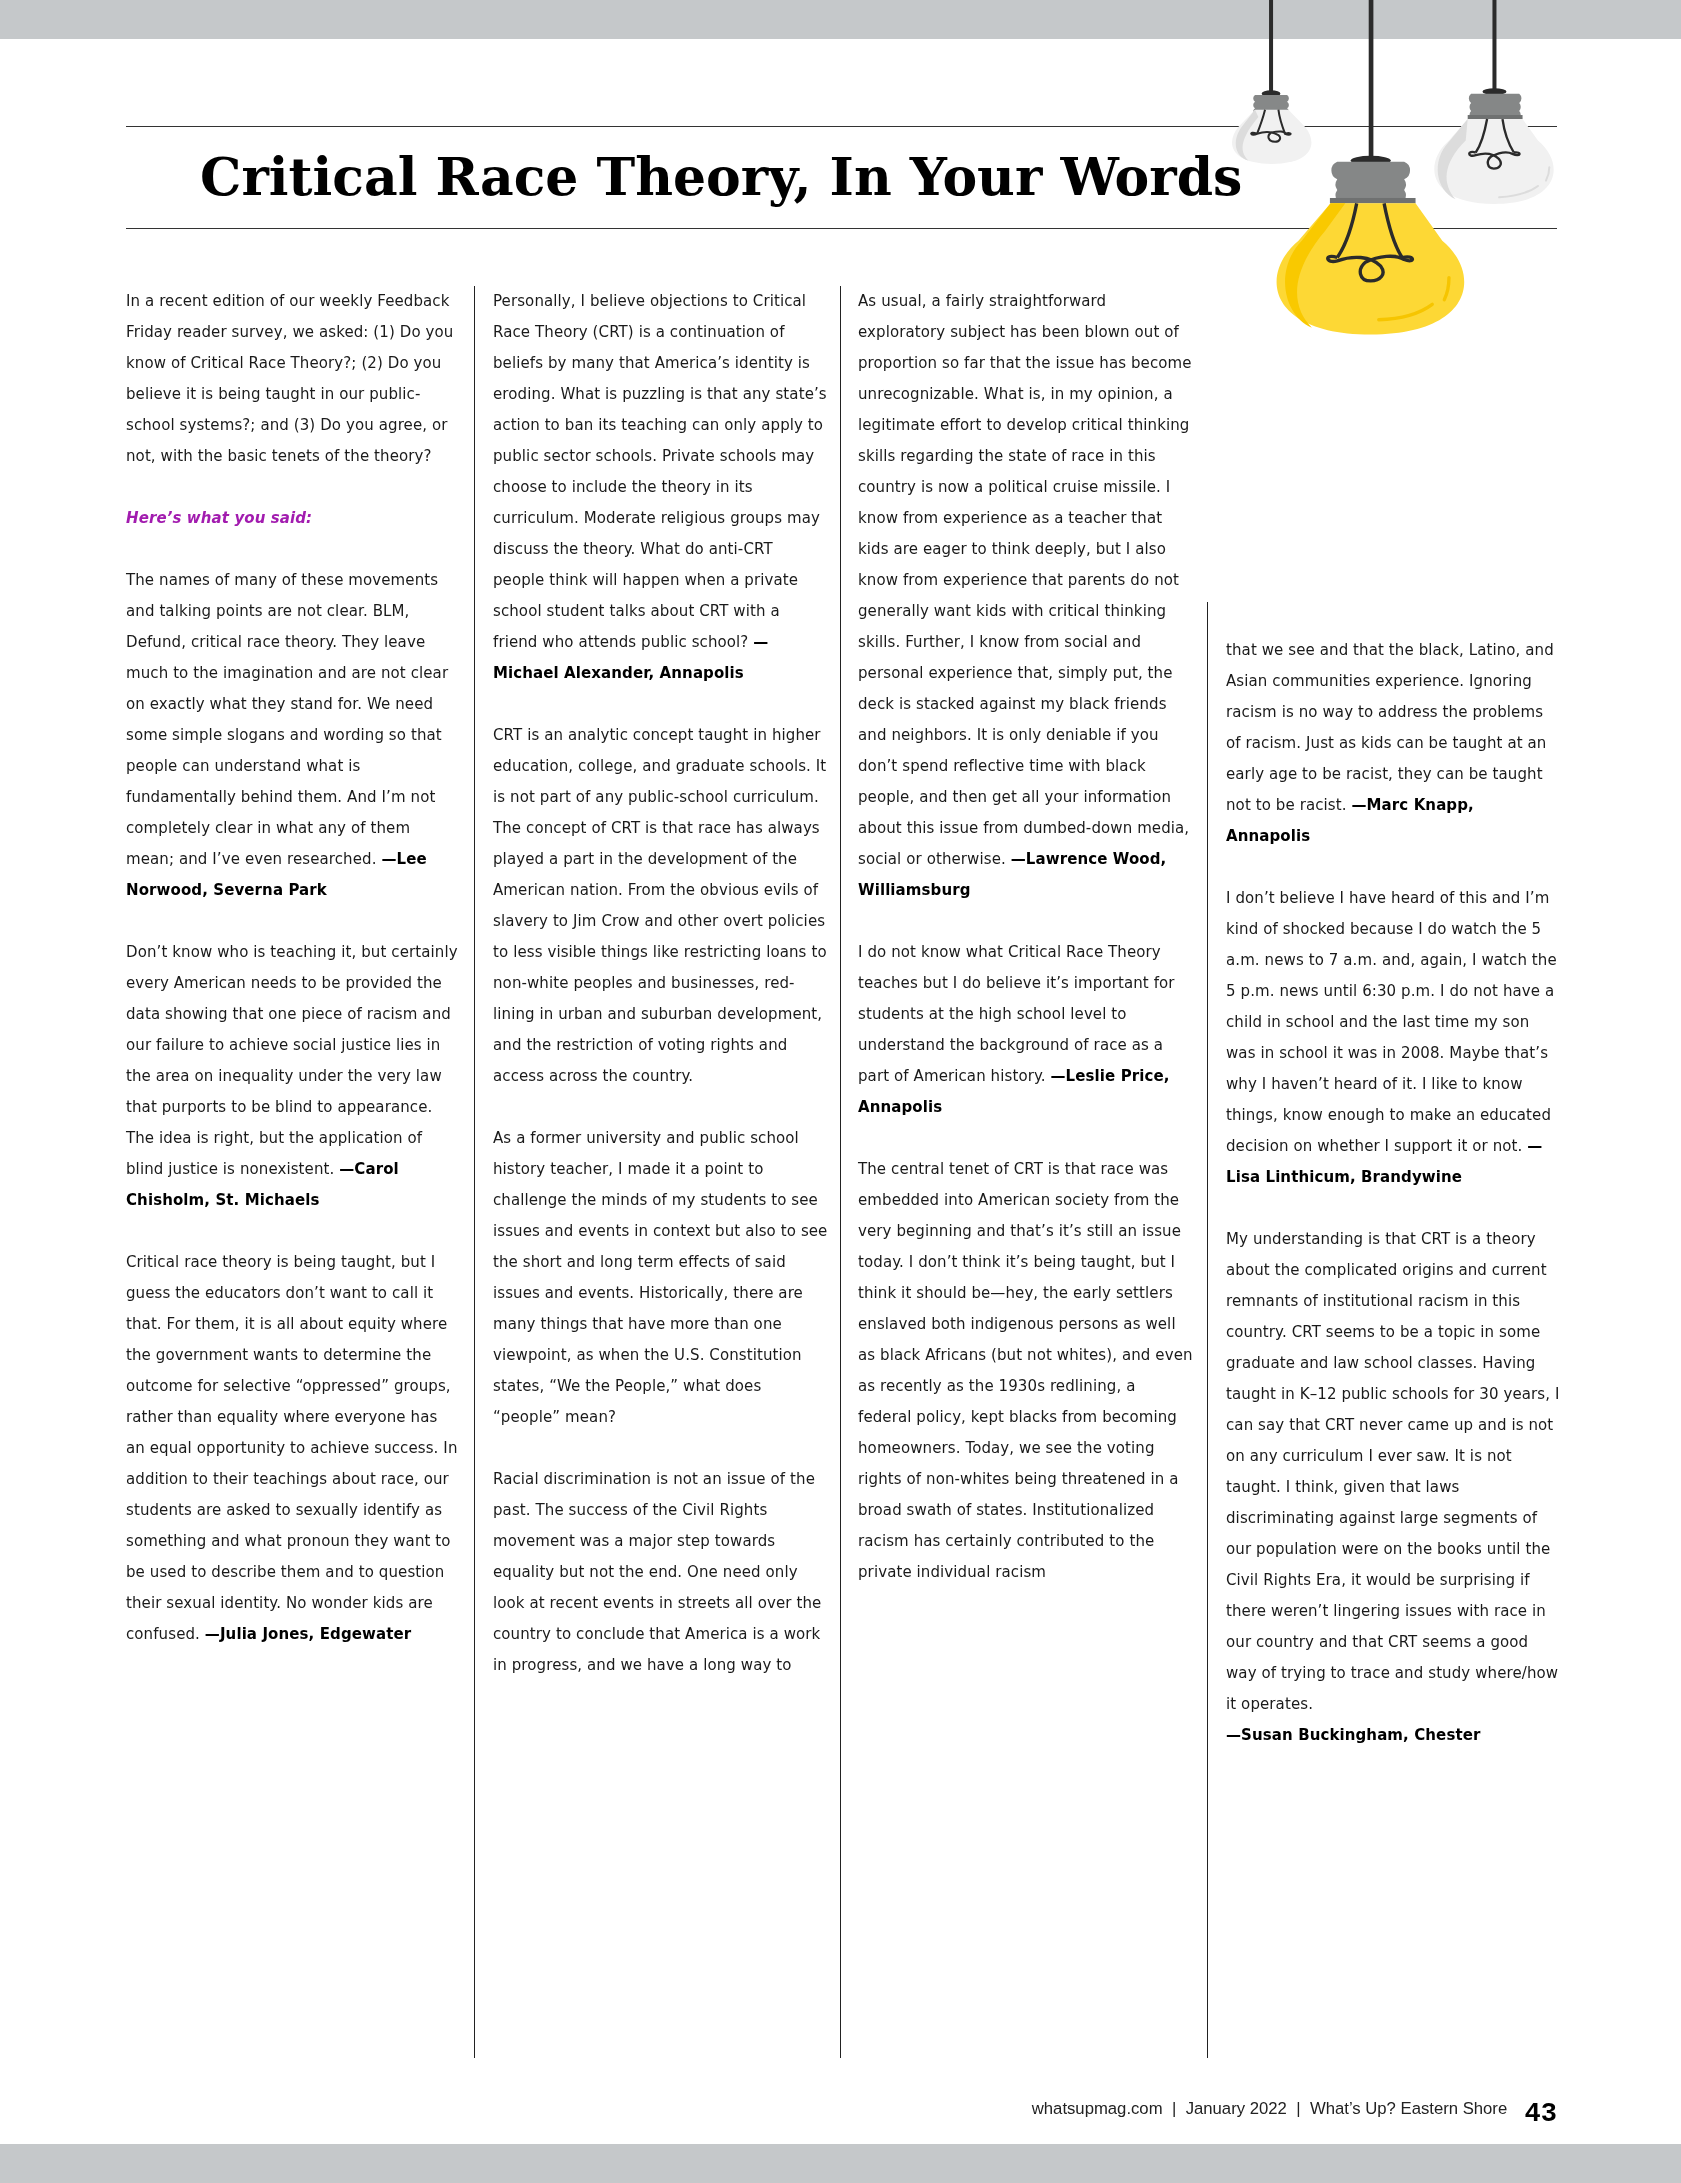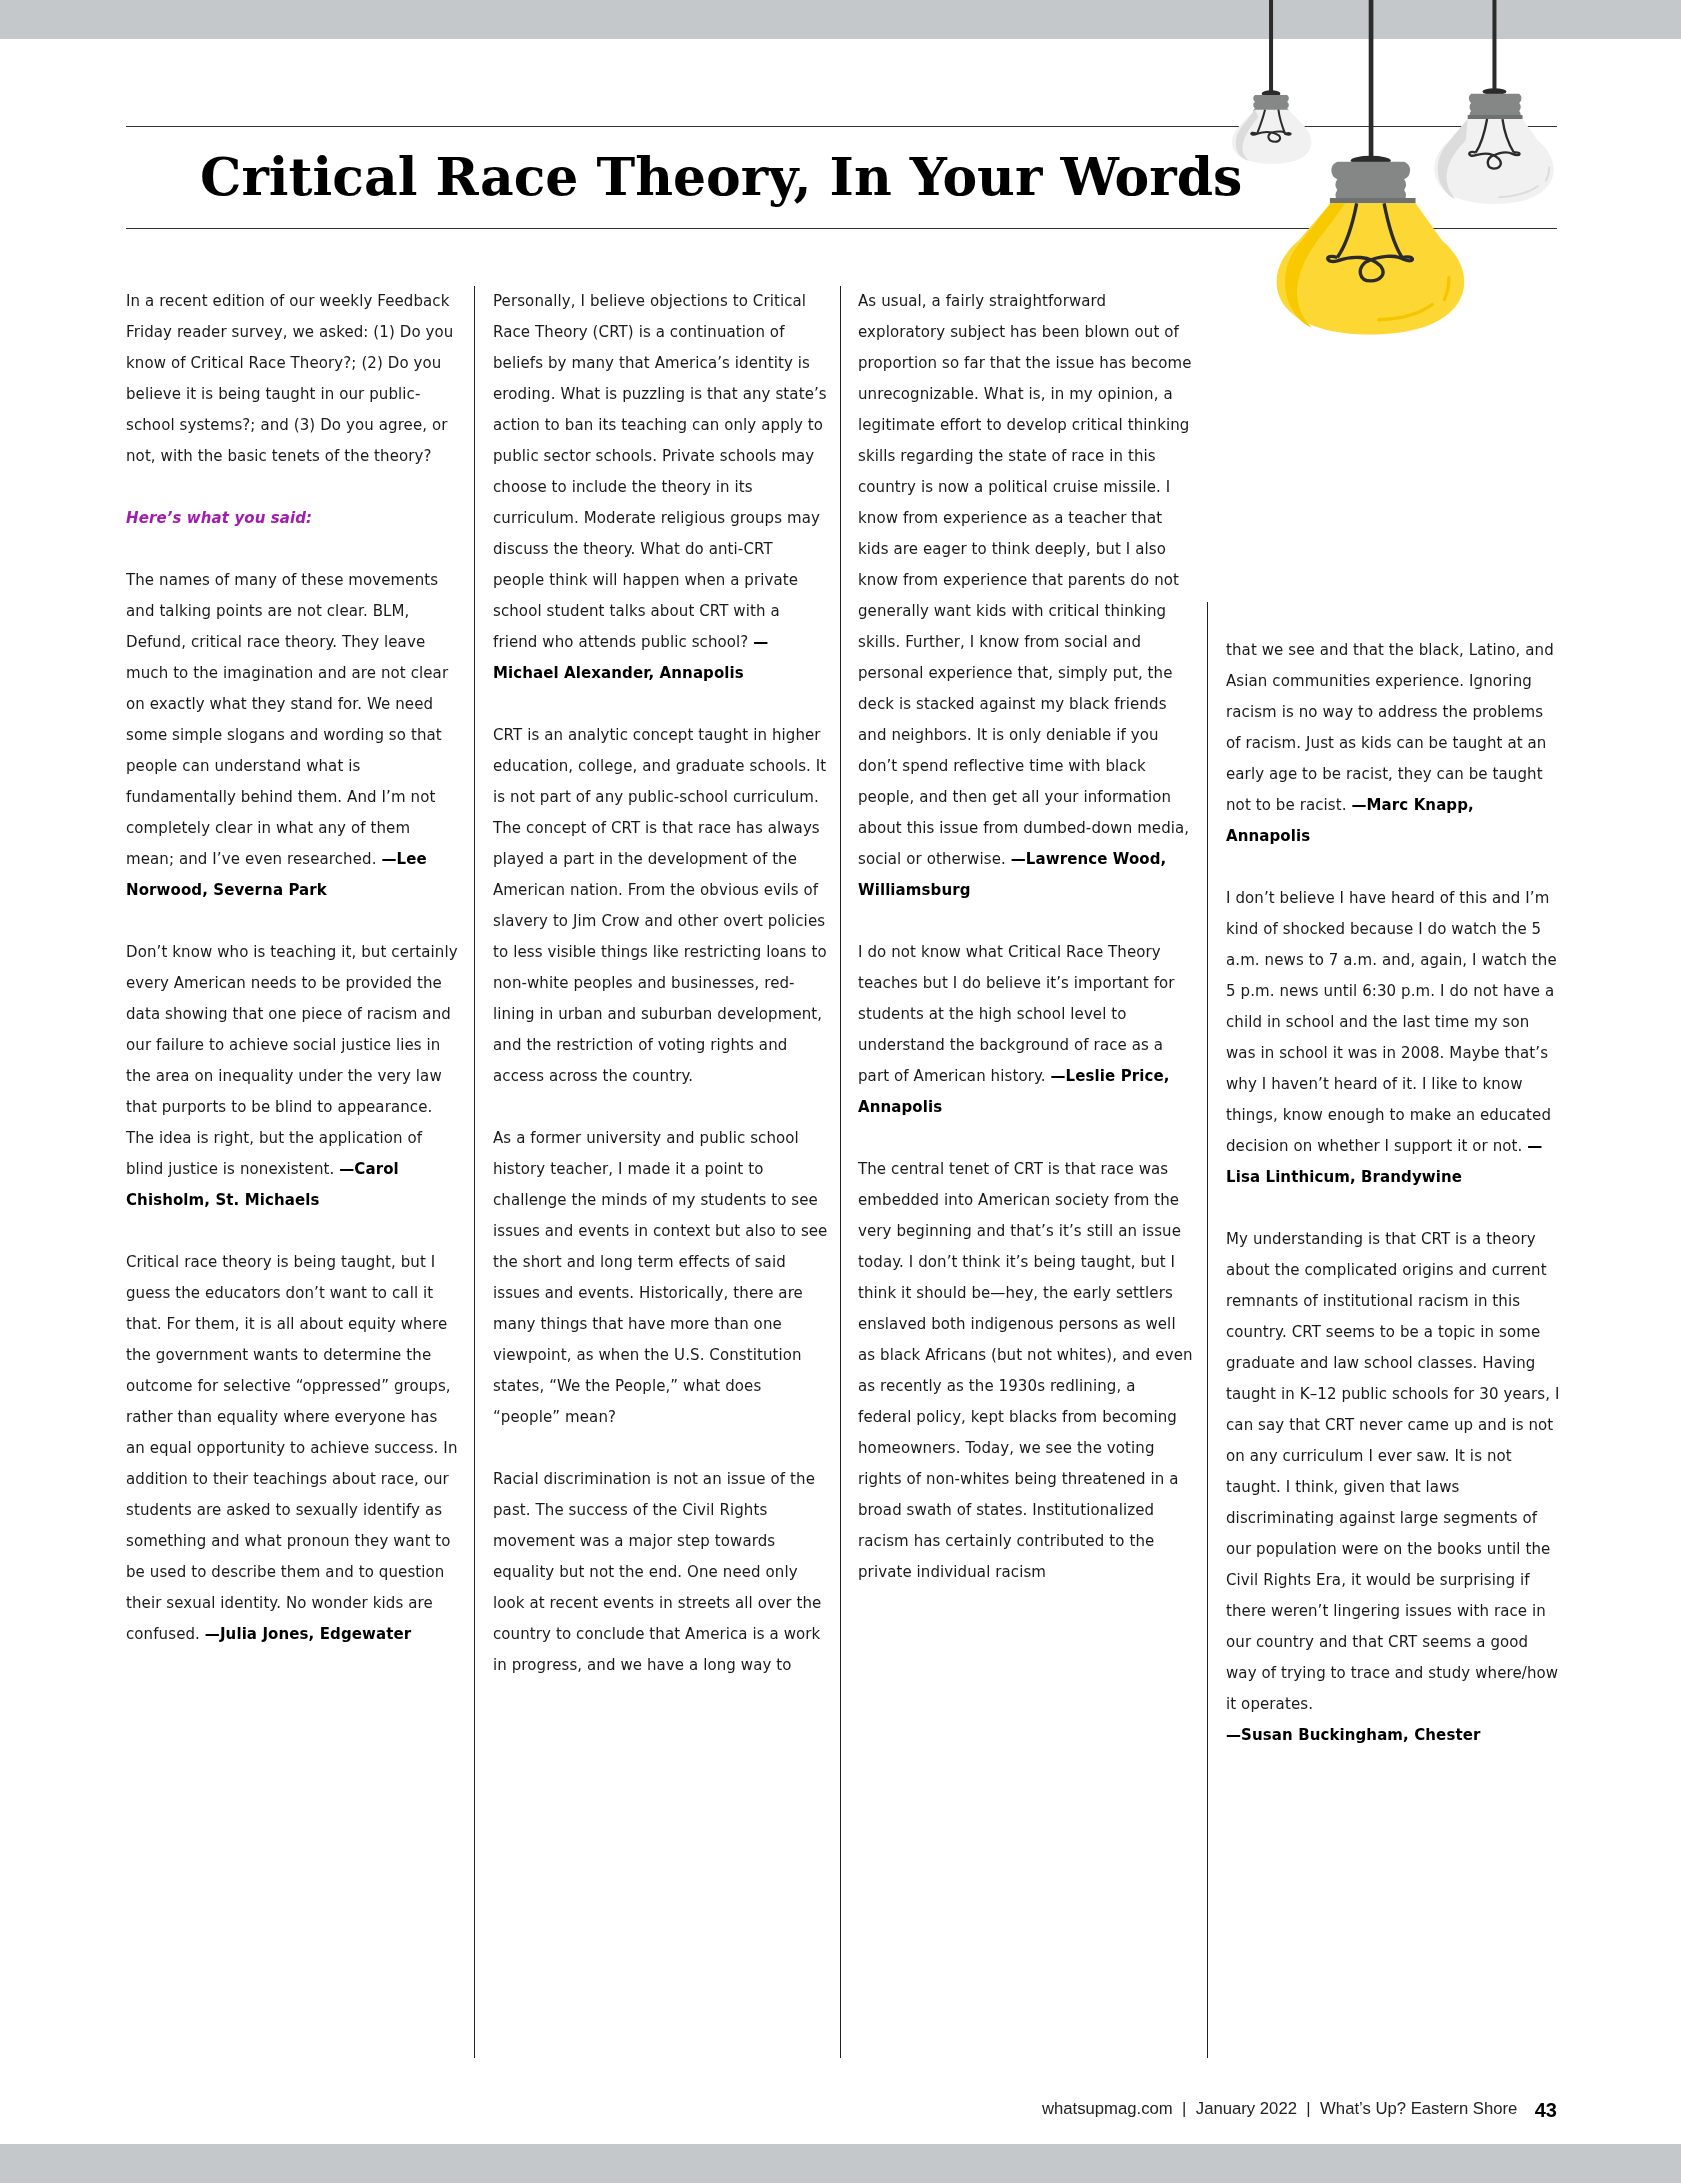--- a/index.html
+++ b/index.html
@@ -36,22 +36,22 @@
   #div1 { left: 474px; top: 286px; height: 1772px; }
   #div2 { left: 840px; top: 286px; height: 1772px; }
   #div3 { left: 1207px; top: 602px; height: 1456px; }
   .footer {
     position: absolute; right: 124px; top: 2099px;
     font-family: "Liberation Sans", sans-serif; font-size: 16.7px; color: #222;
     display: flex; align-items: flex-start; gap: 0;
   }
   .footer .sep { padding: 0 9.4px; }
   .footer .pagenum {
-    font-family: Liberation Sans, sans-serif; font-weight: bold;
-    font-size: 20px; color: #000; margin-left: 17.4px;
+    font-family: Liberation Mono, monospace; font-weight: bold;
+    font-size: 27px; color: #000; margin-left: 17.4px;
   }
   .bulbs { position: absolute; left: 1218px; top: 0; width: 375px; height: 602px; }
 </style>
 </head>
 <body>
 
 <div class="topbar"></div>
 <div class="bottombar"></div>
 
 <div class="rule top"></div>

